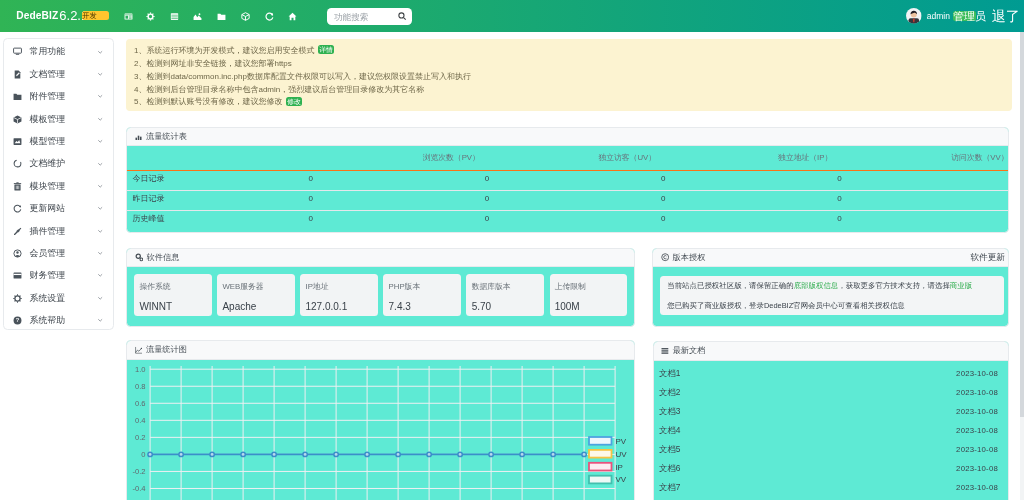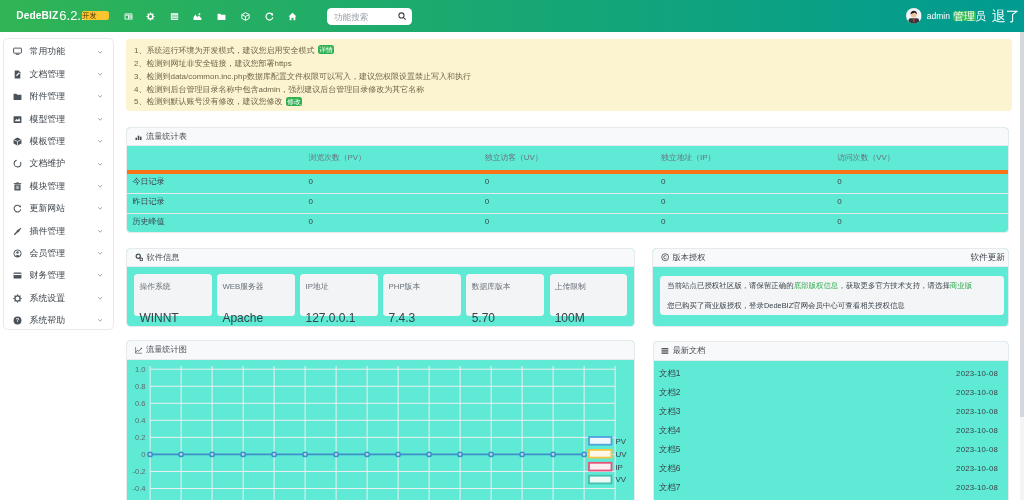--- a/index.html
+++ b/index.html
@@ -39,30 +39,30 @@
  font-size:8px;line-height:12.92px;color:#6e6749}
 .abadge{display:inline-block;background:#2eb150;border-radius:2.5px;color:#fff;
  font-size:6.8px;line-height:9.2px;height:9.2px;padding:0 1.6px;position:relative;top:-.5px;margin-left:1px}
 .card{position:absolute;background:#5eead4;border:1px solid #e7eaed;border-radius:4.5px;overflow:hidden}
 .chead{height:18.1px;background:#f8f9fa;border-bottom:1px solid #e7eaed;
  font-size:8.2px;color:#454d54;line-height:17.4px;padding-left:7.2px;position:relative}
 .chead svg{position:relative;top:1.4px;margin-right:3.6px}
 
 #card1{left:126.4px;top:127px;width:883.1px;height:105.6px}
 #card1 table{width:100%;border-collapse:collapse;table-layout:fixed;}
-#card1 th{font-weight:normal;font-size:7.8px;line-height:12px;color:#68727b;text-align:left;
- padding:5.5px 0 6px 5px;border-bottom:4px solid #f97316}
+#card1 th{font-weight:normal;font-size:7.8px;line-height:12px;color:#68727b;text-align:right;
+ padding:5.5px 0 6px 5px;border-bottom:1px solid #f97316}
 #card1 td{font-size:8px;line-height:12px;color:#3b434b;padding:2.5px 0 4.5px 5px;border-bottom:1px solid #e4e8eb}
 #card1 tr:last-child td{border-bottom:none}
 
 #card2{left:126.4px;top:248.4px;width:508.6px;height:78.5px}
 #card2 .boxes{display:flex;gap:5.4px;padding:6.9px 6.8px}
 #card2 .bx{flex:1;background:#f2f4f5;border-radius:3.5px;height:42px;padding:7.2px 0 0 5.2px}
 #card2 .bx .t{font-size:7.8px;line-height:10.5px;color:#687077;white-space:nowrap}
-#card2 .bx .v{font-size:12px;line-height:11px;color:#394149;margin-top:21px;white-space:nowrap}
+#card2 .bx .v{font-size:10px;line-height:11px;color:#394149;margin-top:9px;white-space:nowrap}
 
 #card3{left:652.4px;top:248.4px;width:357.1px;height:78.5px}
 #card3 .chead .upd{position:absolute;right:3.6px;top:0;color:#3c444c;font-size:8.6px}
 #card3 .lic{position:absolute;left:6.8px;top:26.6px;width:343.6px;height:39.2px;
  background:#f3f5f6;border-radius:3.5px;font-size:7.45px;color:#3b434b;line-height:19.6px;
  padding-left:7px;white-space:nowrap;overflow:hidden}
 #card3 .lic a{color:#2fad4e;text-decoration:none}
 
 #card4{left:126.4px;top:340.4px;width:508.6px;height:200px}
 #card4 .chead{height:18.2px;line-height:17.6px}
@@ -182,34 +182,34 @@
       <svg class="ic" width="9" height="9" viewBox="0 0 16 16">
         <path d="M1 3 h5 l1.5 1.8 H15 v9.2 H1z" fill="#4a535b"></path>
       </svg>
       <span class="lbl">附件管理</span>
       <svg class="chev" viewBox="0 0 10 10">
         <path d="M2 3.5 L5 6.5 L8 3.5" fill="none" stroke="#878e95" stroke-width="1.3"></path>
       </svg>
     </div>
     <div class="sitem">
       <svg class="ic" width="9" height="9" viewBox="0 0 16 16">
+        <path d="M8 0.8 L15 4.4 L15 11.6 L8 15.2 L1 11.6 L1 4.4 Z" fill="#4a535b"></path>
+        <path d="M1.5 4.7 L8 8 L14.5 4.7 M8 8 L8 14.6" fill="none" stroke="#fff" stroke-width="1.3"></path>
+      </svg>
+      <span class="lbl">模板管理</span>
+      <svg class="chev" viewBox="0 0 10 10">
+        <path d="M2 3.5 L5 6.5 L8 3.5" fill="none" stroke="#878e95" stroke-width="1.3"></path>
+      </svg>
+    </div>
+    <div class="sitem">
+      <svg class="ic" width="9" height="9" viewBox="0 0 16 16">
         <rect x="1" y="2" width="14" height="12" rx="1" fill="#4a535b"></rect>
         <path d="M3 11 L6 7 L8.5 9 L11 5.5 L13 11z" fill="#fff"></path>
       </svg>
       <span class="lbl">模型管理</span>
-      <svg class="chev" viewBox="0 0 10 10">
-        <path d="M2 3.5 L5 6.5 L8 3.5" fill="none" stroke="#878e95" stroke-width="1.3"></path>
-      </svg>
-    </div>
-    <div class="sitem">
-      <svg class="ic" width="9" height="9" viewBox="0 0 16 16">
-        <path d="M8 0.8 L15 4.4 L15 11.6 L8 15.2 L1 11.6 L1 4.4 Z" fill="#4a535b"></path>
-        <path d="M1.5 4.7 L8 8 L14.5 4.7 M8 8 L8 14.6" fill="none" stroke="#fff" stroke-width="1.3"></path>
-      </svg>
-      <span class="lbl">模板管理</span>
       <svg class="chev" viewBox="0 0 10 10">
         <path d="M2 3.5 L5 6.5 L8 3.5" fill="none" stroke="#878e95" stroke-width="1.3"></path>
       </svg>
     </div>
     <div class="sitem">
       <svg class="ic" width="9" height="9" viewBox="0 0 16 16">
         <circle cx="8" cy="8" r="6" fill="none" stroke="#4a535b" stroke-width="1.8" stroke-dasharray="26 8"></circle>
       </svg>
       <span class="lbl">文档维护</span>
       <svg class="chev" viewBox="0 0 10 10">

